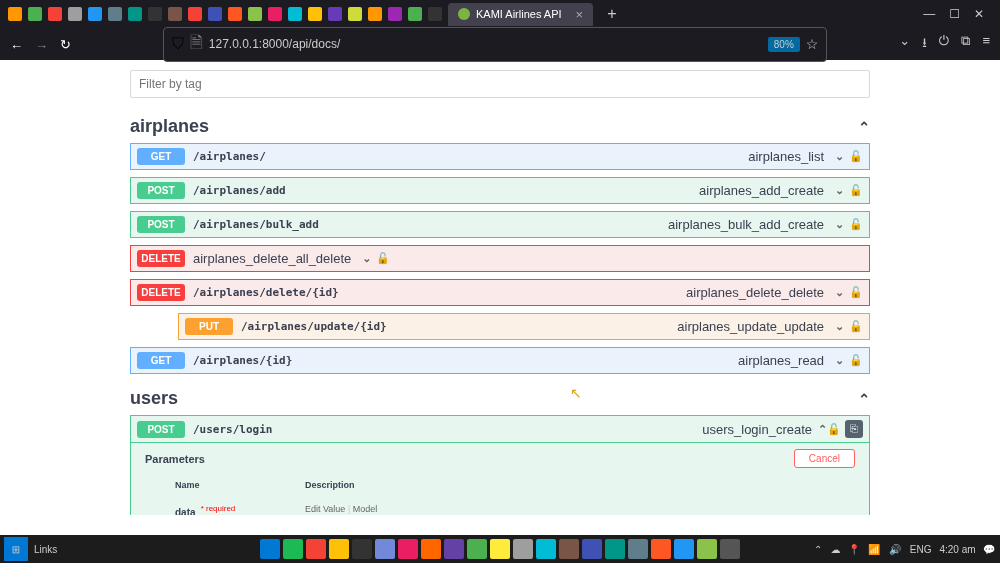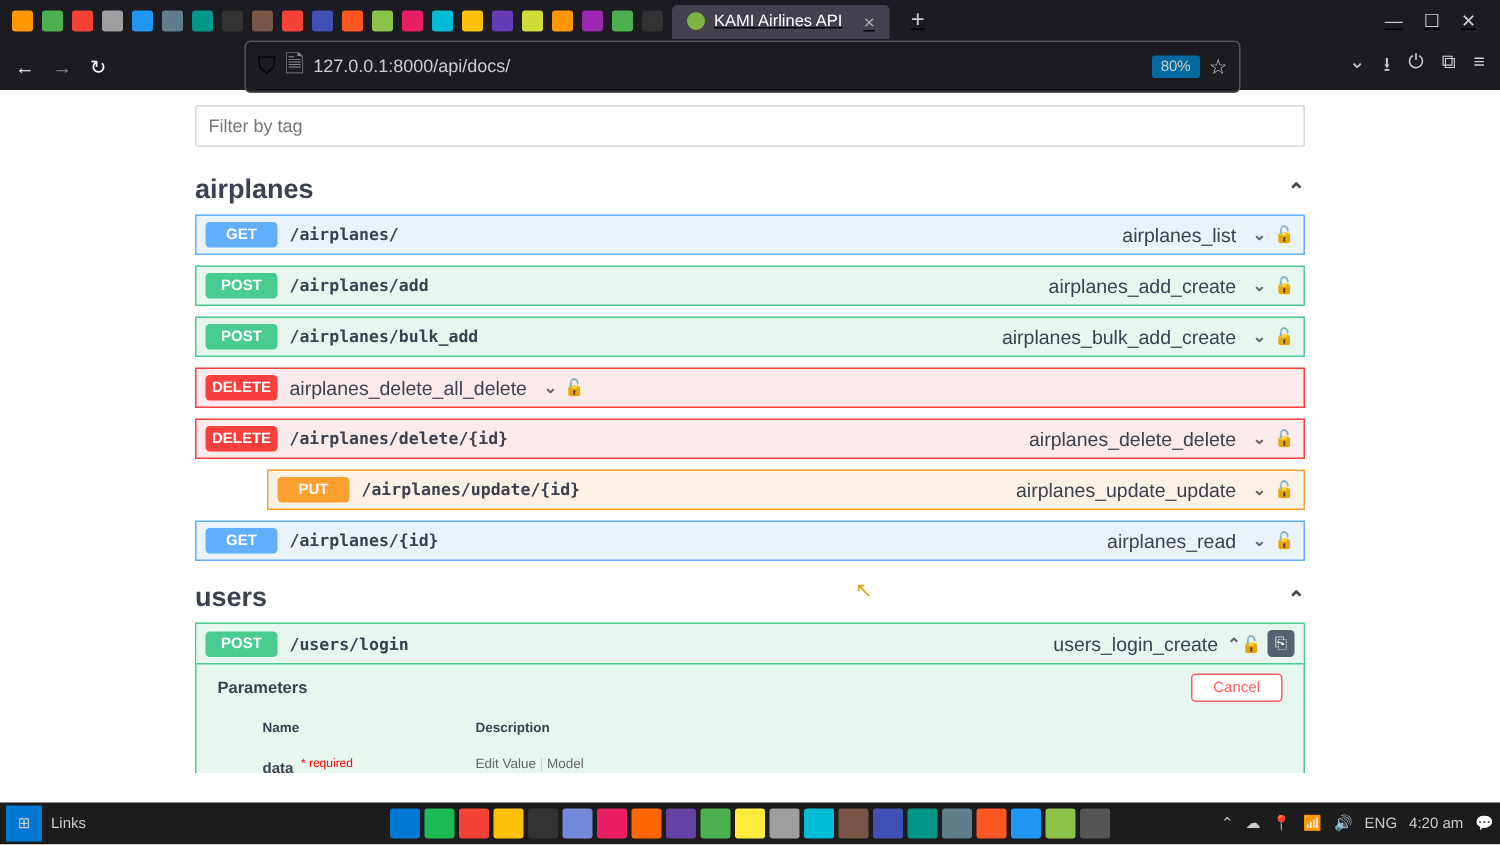--- a/index.html
+++ b/index.html
@@ -12,21 +12,20 @@
   overflow: hidden;
   position: relative;
 }
 .browser-tabs {
   background: #1c1b22;
   height: 28px;
   display: flex;
   align-items: center;
   padding: 0 8px;
   gap: 6px;
-  text-decoration: underline;
 }
 .tab-icon {
   width: 14px;
   height: 14px;
   background: #555;
   border-radius: 2px;
   display: inline-block;
   flex-shrink: 0;
 }
 .active-tab {
@@ -153,21 +152,21 @@
   border-bottom: 1px solid #49cc90;
 }
 .endpoint.expanded.ep-post .ep-head { background: #e8f6f0; }
 .copy-btn { background: #576270; width: 18px; height: 18px; border-radius: 3px; margin-left: 4px; display:flex;align-items:center;justify-content:center;color:#fff;font-size:10px; }
 
 .params-bar { display: flex; align-items: center; justify-content: space-between; padding: 6px 14px; }
 .params-title { font-size: 11px; font-weight: 700; color: #3b4151; }
 .cancel-btn { border: 1px solid #ff6060; color: #ff6060; background: #fff; padding: 3px 14px; font-size: 10px; border-radius: 3px; cursor: pointer; }
 
 .params-body { padding: 6px 14px 14px 44px; }
-.params-table { display: flex; gap: 52px; }
+.params-table { display: flex; gap: 40px; }
 .param-name-col { width: 90px; }
 .param-desc-col { flex: 1; }
 .col-head { font-size: 9px; font-weight: 700; color: #3b4151; margin-bottom: 14px; }
 .param-name { font-size: 10px; font-weight: 700; color: #3b4151; }
 .required { color: #ff0000; font-size: 8px; margin-left: 2px; vertical-align: super;}
 .edit-tabs { font-size: 9px; color: #666; margin-bottom: 6px; }
 .edit-tabs .sep { color: #ccc; }
 
 .cursor-marker {
   position: absolute;

